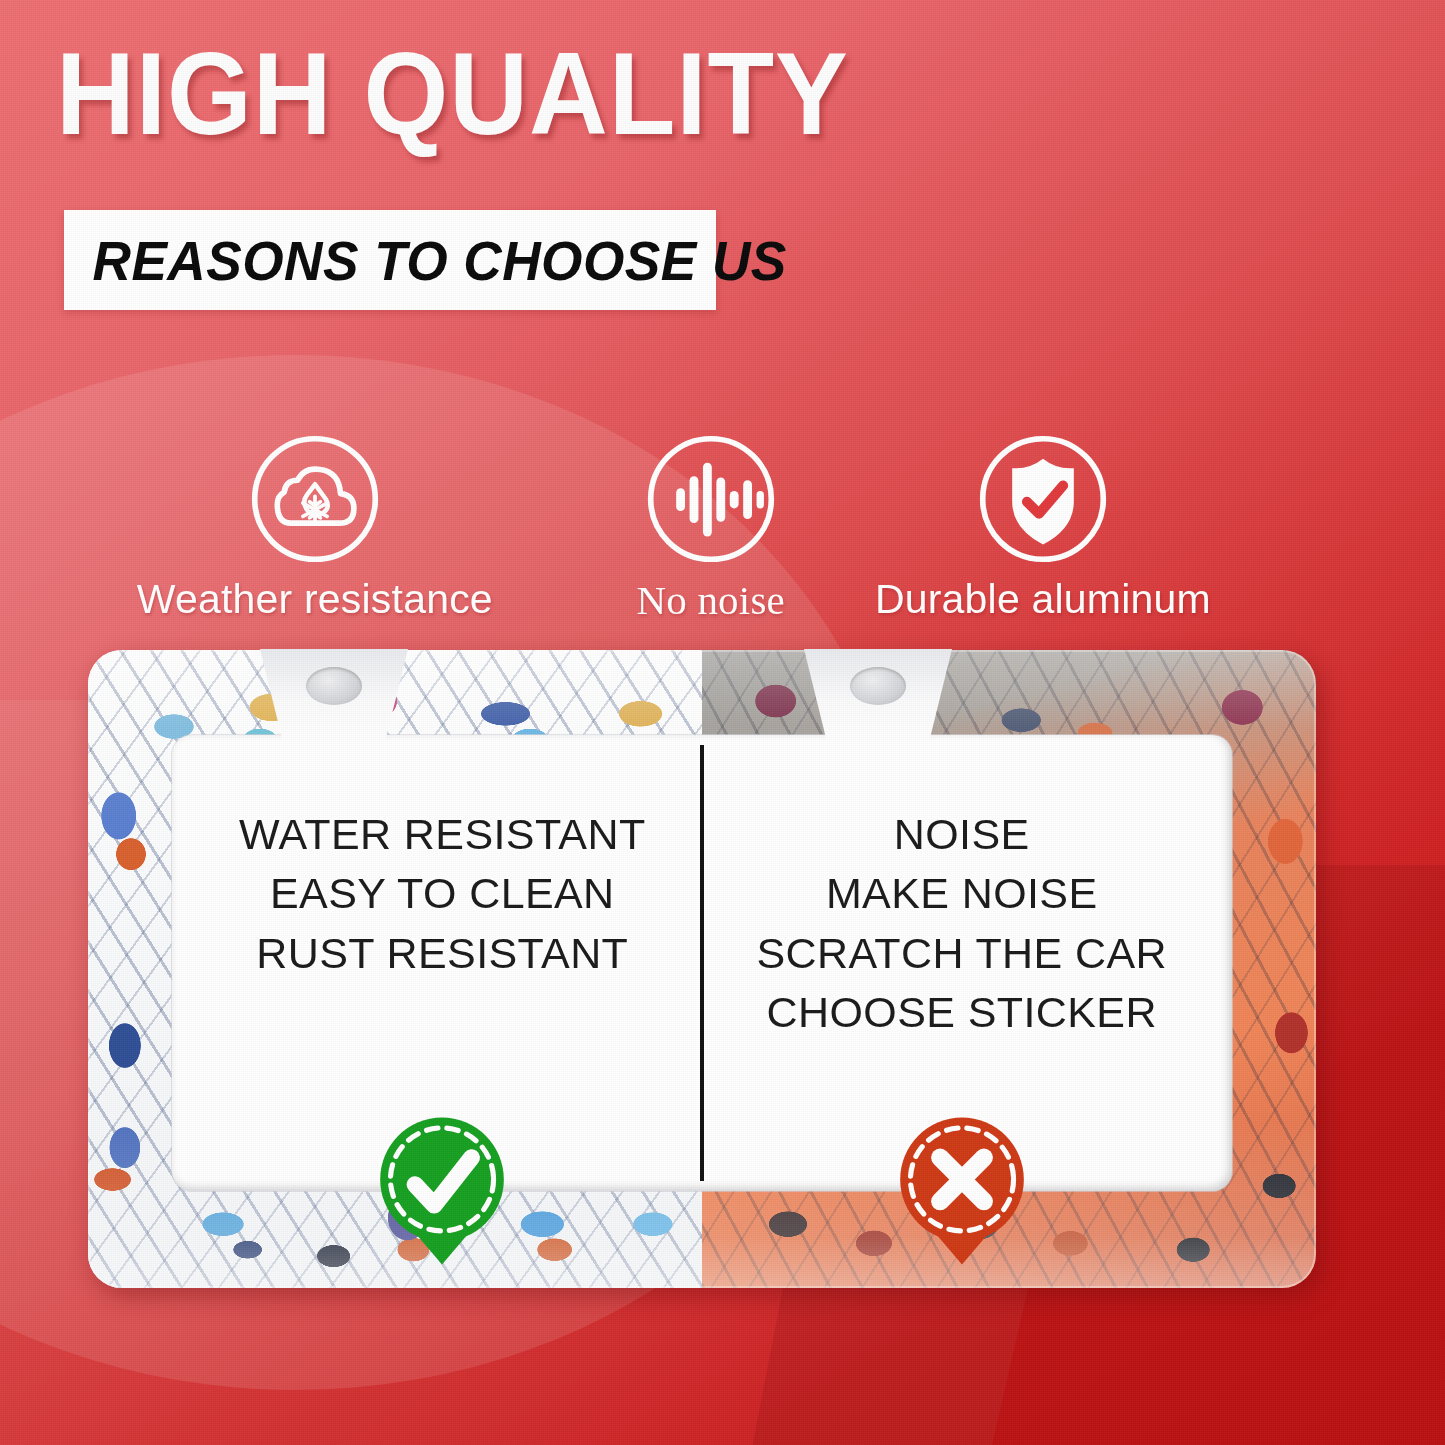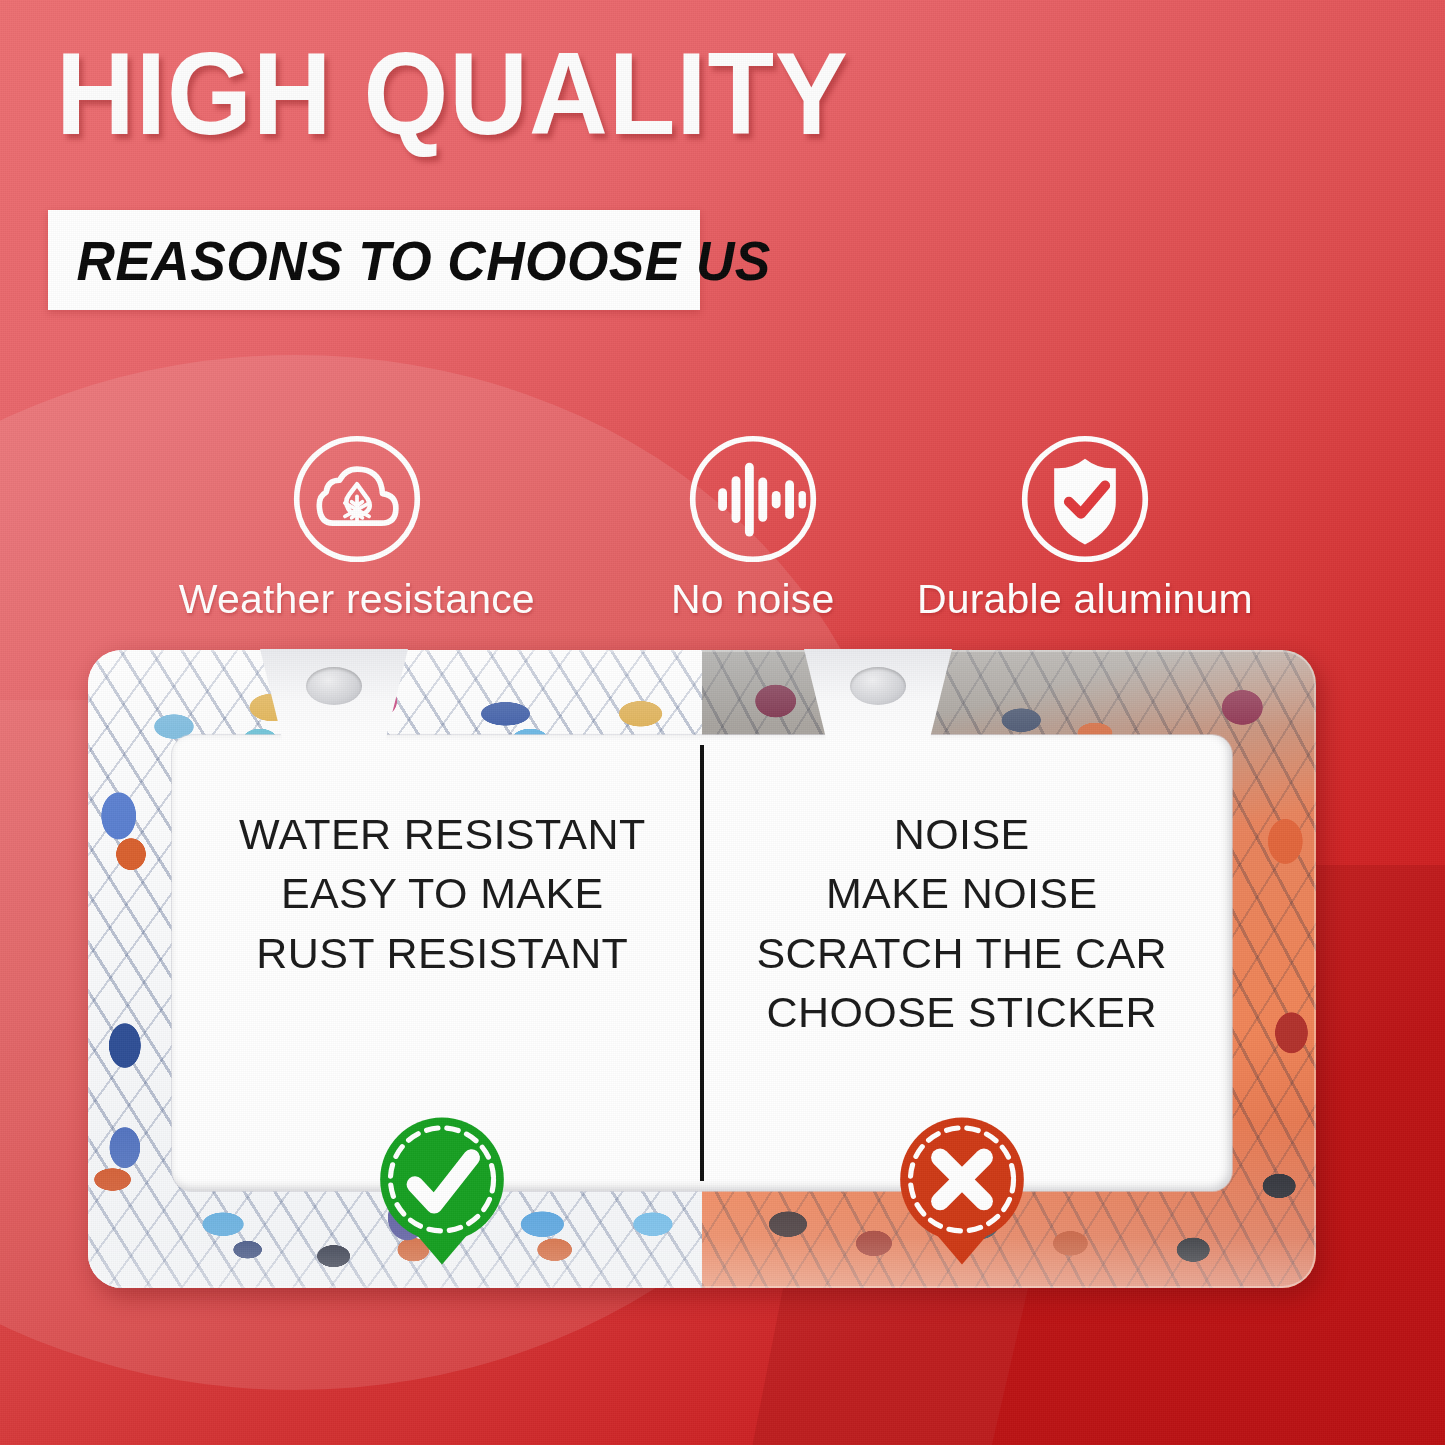--- a/index.html
+++ b/index.html
@@ -80,21 +80,21 @@
     line-height: 1.04;
     font-weight: 700;
     letter-spacing: 1px;
     transform: scaleX(0.94);
     transform-origin: left top;
     white-space: nowrap;
     text-shadow: 4px 5px 5px rgba(120,10,12,0.34);
   }
   .subbar {
     position: absolute;
-    left: 48px;
+    left: 64px;
     top: 210px;
     width: 652px;
     height: 100px;
     background: #ffffff;
     z-index: 10;
     box-shadow: 0 3px 7px rgba(130,14,16,0.22);
     display: flex;
     align-items: center;
   }
   .subbar-text {
@@ -111,30 +111,29 @@
 
   
   .features {
     position: absolute;
     left: 0;
     top: 432px;
     width: 1234px;
     height: 210px;
     z-index: 12;
     display: flex;
-    margin-left: 42px;
   }
   .feature {
     display: flex;
     flex-direction: column;
     align-items: center;
     justify-content: flex-start;
   }
   .feature.f1 { width: 560px; margin-left: 60px; }
-  .feature.f2 { width: 310px; }
+  .feature.f2 { width: 310px; font-family: Liberation Serif, serif; }
   .feature.f3 { width: 420px; }
 
   .icon-circle {
     width: 134px;
     height: 134px;
     position: relative;
   }
   .icon-circle svg { display: block; width: 134px; height: 134px; }
   .feature-label {
     margin-top: 10px;
@@ -400,21 +399,21 @@
     </div>
     <div class="mount-tab right">
       <div class="mount-hole"></div>
     </div>
 
     <div class="plate-inner">
       <div class="divider"></div>
 
       <div class="col left">
         <div class="line">WATER RESISTANT</div>
-        <div class="line">EASY TO MAKE</div>
+        <div class="line">EASY TO CLEAN</div>
         <div class="line">RUST RESISTANT</div>
 
         <div class="badge">
           <svg viewBox="0 0 100 118">
             <path d="M50 2 A48 48 0 1 1 49.9 2 Z M50 2" fill="none"></path>
             <circle cx="50" cy="50" r="48" fill="#17A022"></circle>
             <path d="M26 88 L50 116 L74 88 Z" fill="#17A022"></path>
             <circle cx="50" cy="50" r="40" fill="none" stroke="#ffffff" stroke-width="4" stroke-dasharray="9 7" stroke-linecap="round"></circle>
             <path d="M29 54 L44 70 L73 33" fill="none" stroke="#ffffff" stroke-width="13" stroke-linecap="round" stroke-linejoin="round"></path>
           </svg>

